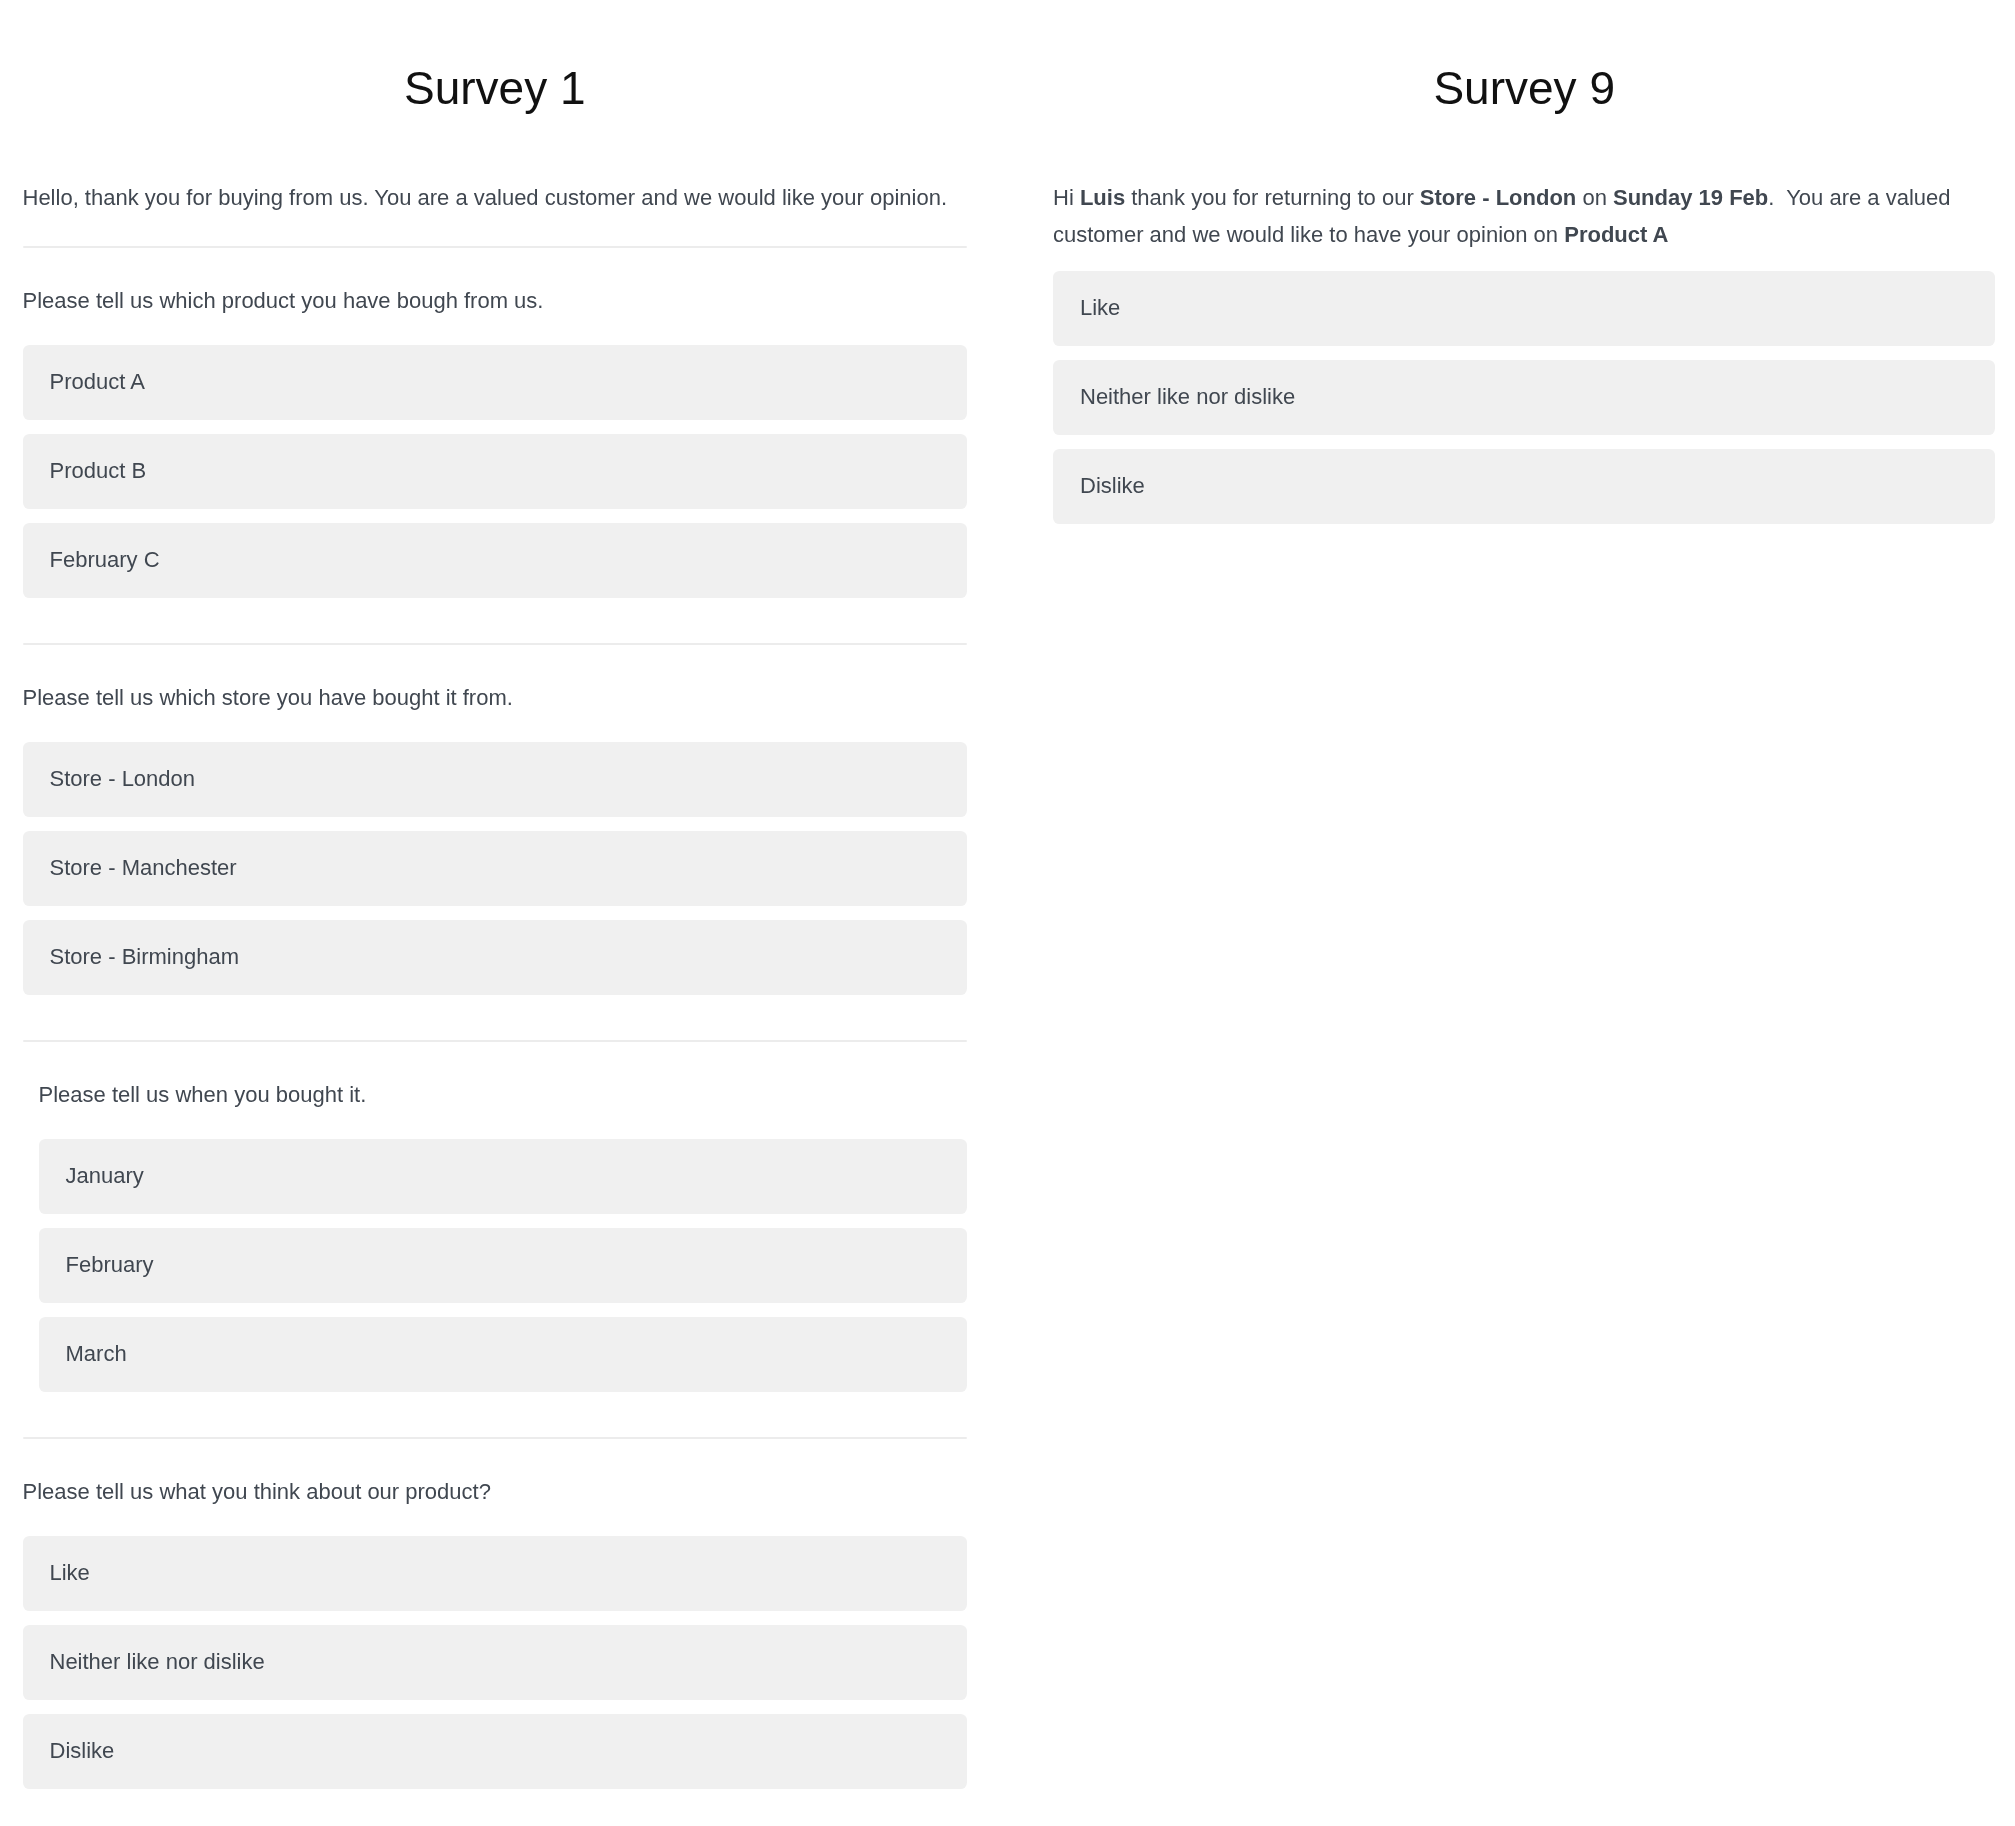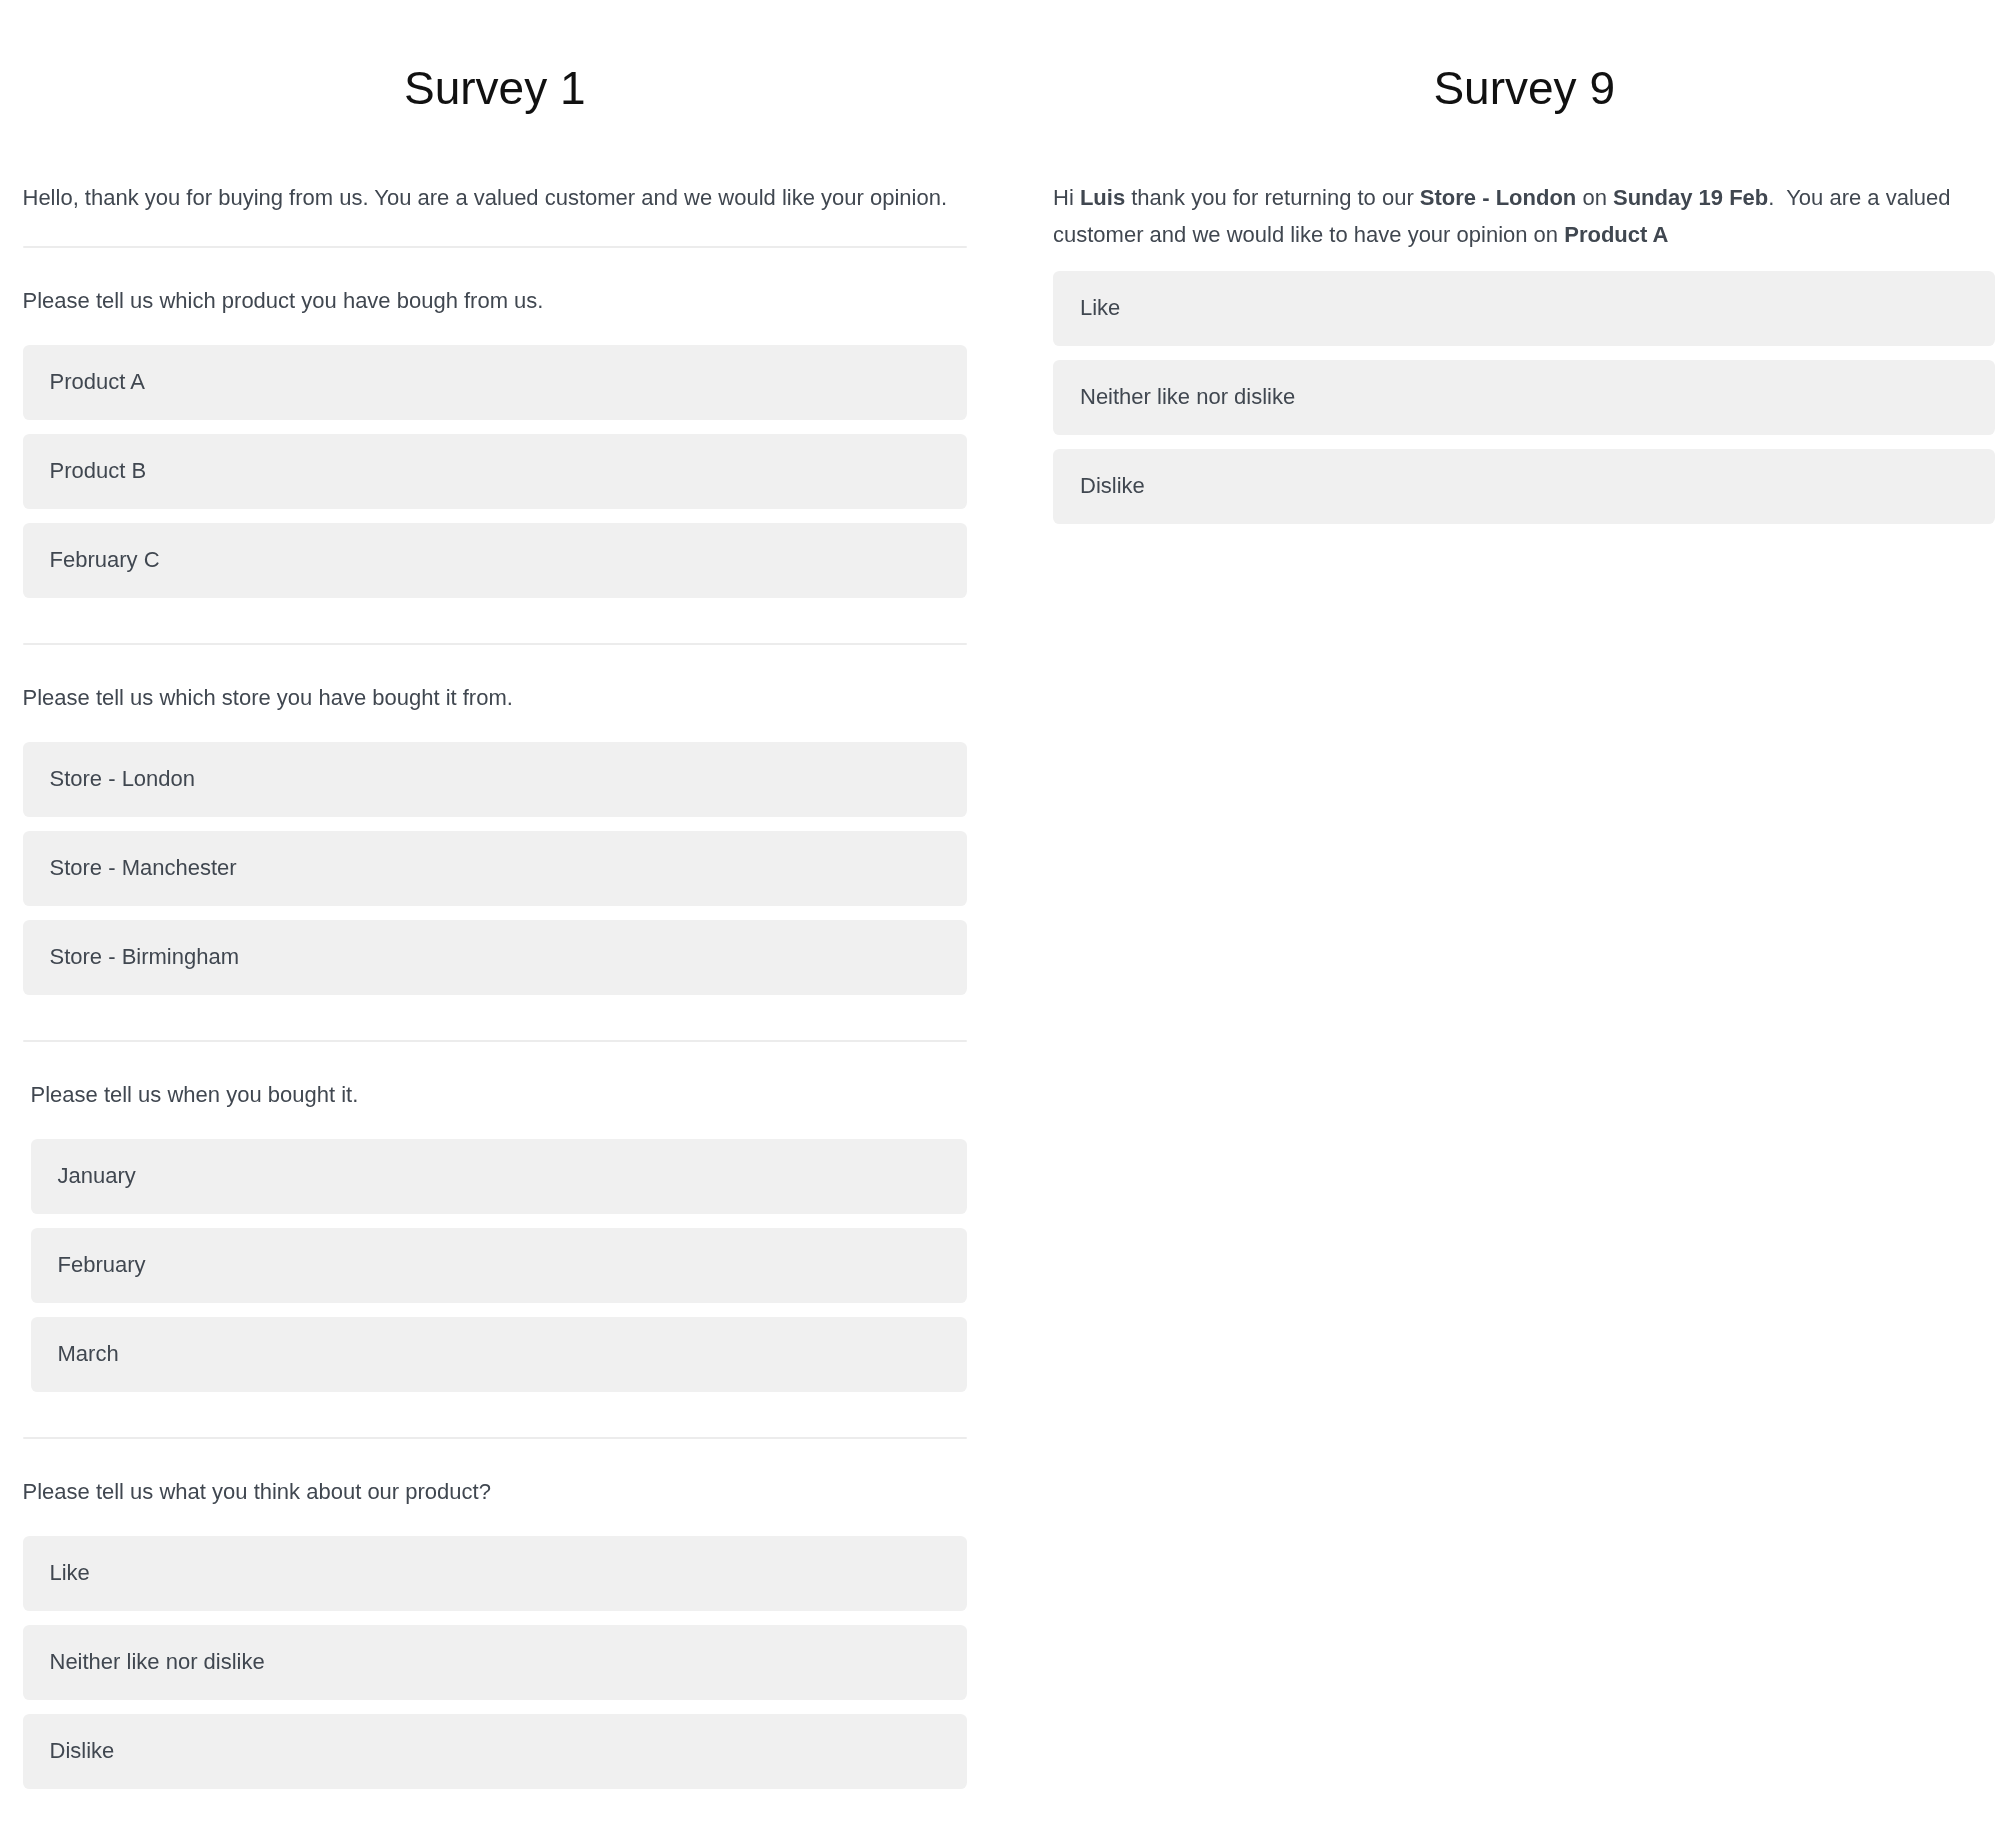--- a/index.html
+++ b/index.html
@@ -48,21 +48,21 @@
   .options{margin:30px 0 0 0;}
   .option{
     height:75px;margin:0 0 14px 0;
     background:var(--btn-bg);
     border-radius:6.4px;
     display:flex;align-items:center;
     padding:0 27px;
     font-size:22px;color:var(--text);
     cursor:pointer;user-select:none;text-align:right;
   }
-  .section--indent{margin-left:8px;}
+  .section--indent{margin-left:16px;}
   .panel--s2 .options{margin-top:18px;}
 </style>
 </head>
 <body>
 
 <div class="page">
 
   <div class="panel panel--s1">
     <h1 class="survey-title">Survey 1</h1>
     <p class="intro">Hello, thank you for buying from us. You are a valued customer and we would like your opinion.</p>

